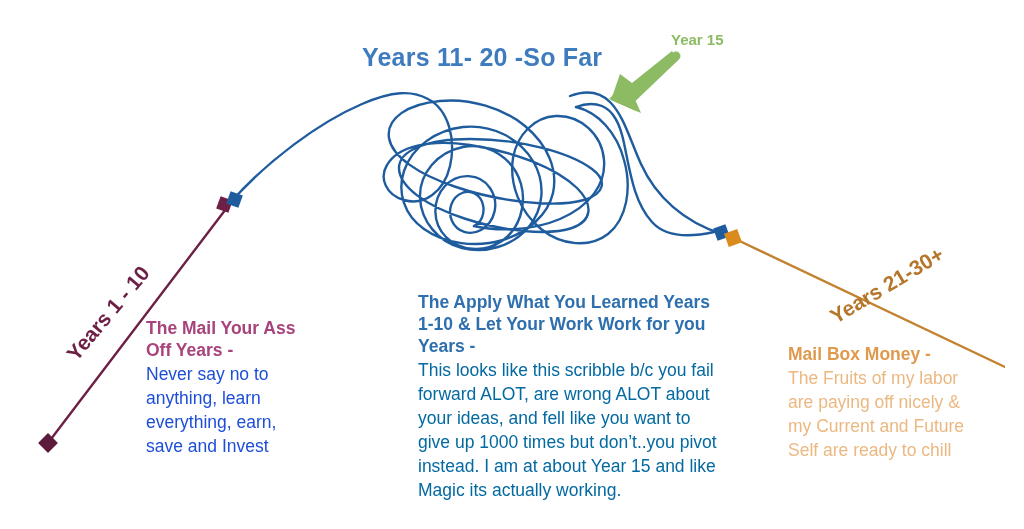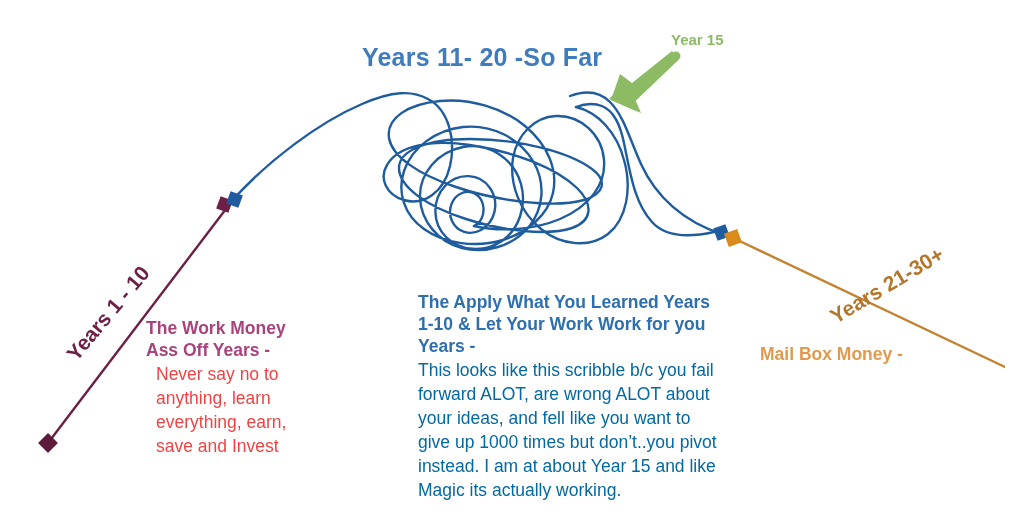--- a/index.html
+++ b/index.html
@@ -84,33 +84,33 @@
     line-height: 24px;
     margin: 0;
   }
 
   #block-left {
     left: 146px;
     top: 317px;
     width: 170px;
   }
   #block-left .title { color: #a8437c; }
-  #block-left .body  { color: #ef4444; margin-left: 10px; }
+  #block-left .body  { color: #1d4ed8; }
 
   #block-mid {
     left: 418px;
     top: 265px;
     width: 302px;
     margin-top: 26px;
   }
   #block-mid .title { color: #2e6fae; }
   #block-mid .body  { color: #0369a1; }
 
   #block-right {
-    left: 760px;
+    left: 788px;
     top: 343px;
     width: 195px;
   }
   #block-right .title { color: #e09a4e; }
   #block-right .body  { color: #ecb882; }
 </style>
 </head>
 <body>
 
 <div id="canvas">
@@ -203,26 +203,27 @@
   </svg>
 
   <div class="headline">Years 11- 20 -So Far</div>
 
   <div class="year15-label">Year 15</div>
 
   <div class="phase-rot left">Years 1 - 10</div>
   <div class="phase-rot right">Years 21-30+</div>
 
   <div class="block" id="block-left">
-    <p class="title">The Work Money Ass Off Years -</p>
+    <p class="title">The Mail Your Ass Off Years -</p>
     <p class="body">Never say no to anything, learn everything, earn, save and Invest</p>
   </div>
 
   <div class="block" id="block-mid">
     <p class="title">The Apply What You Learned Years 1-10 &amp; Let Your Work Work for you Years -</p>
     <p class="body">This looks like this scribble b/c you fail forward ALOT, are wrong ALOT about your ideas, and fell like you want to give up 1000 times but don’t..you pivot instead. I am at about Year 15 and like Magic its actually working.</p>
   </div>
 
   <div class="block" id="block-right">
     <p class="title">Mail Box Money -</p>
+    <p class="body">The Fruits of my labor are paying off nicely &amp; my Current and Future Self are ready to chill</p>
   </div>
 
 </div>
 
 </body></html>

